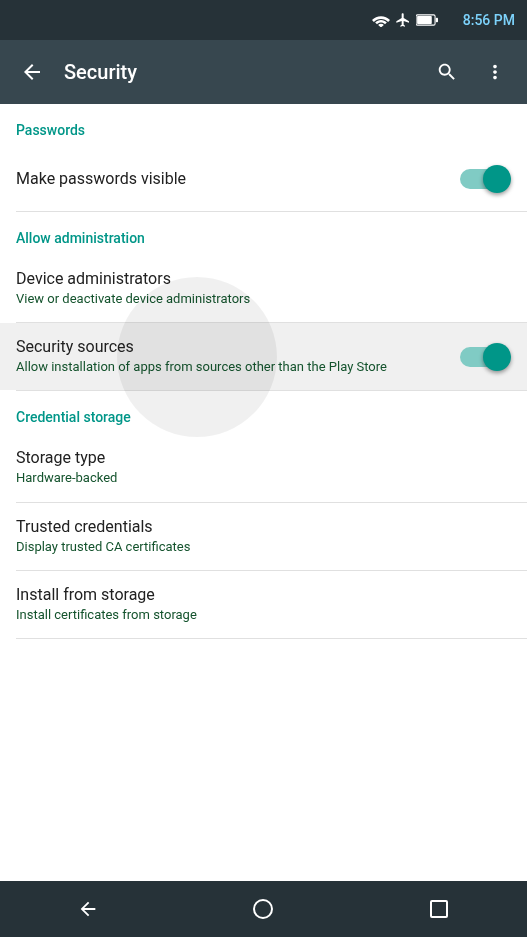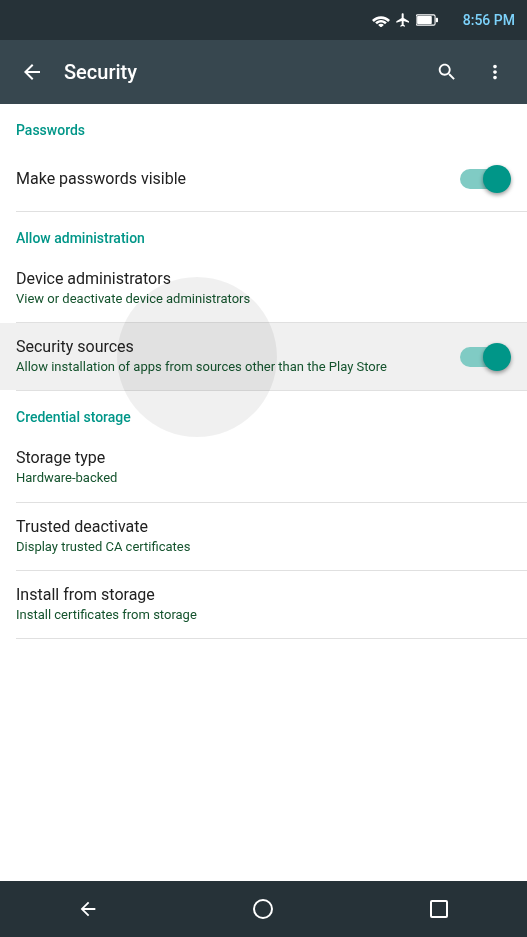--- a/index.html
+++ b/index.html
@@ -325,21 +325,21 @@
     <div class="setting-item-text">
       <div class="setting-title">Storage type</div>
       <div class="setting-subtitle">Hardware-backed</div>
     </div>
   </div>
 
   <div class="divider"></div>
 
   <div class="setting-item">
     <div class="setting-item-text">
-      <div class="setting-title">Trusted deactivate</div>
+      <div class="setting-title">Trusted credentials</div>
       <div class="setting-subtitle">Display trusted CA certificates</div>
     </div>
   </div>
 
   <div class="divider"></div>
 
   <div class="setting-item">
     <div class="setting-item-text">
       <div class="setting-title">Install from storage</div>
       <div class="setting-subtitle">Install certificates from storage</div>

